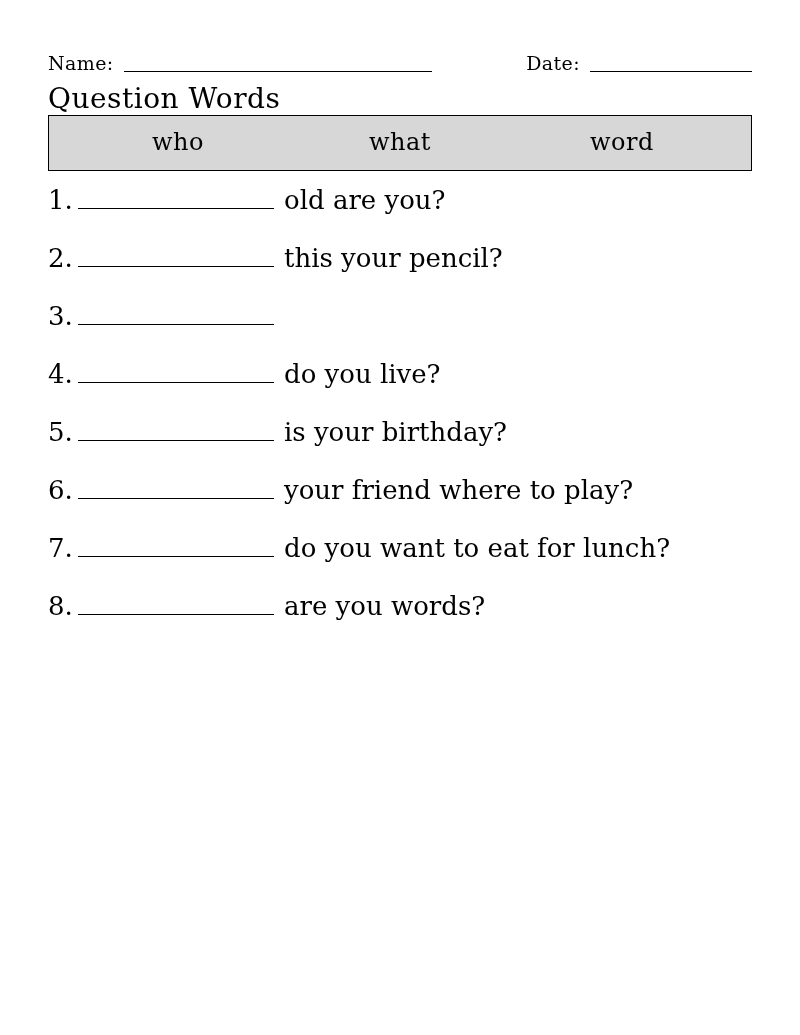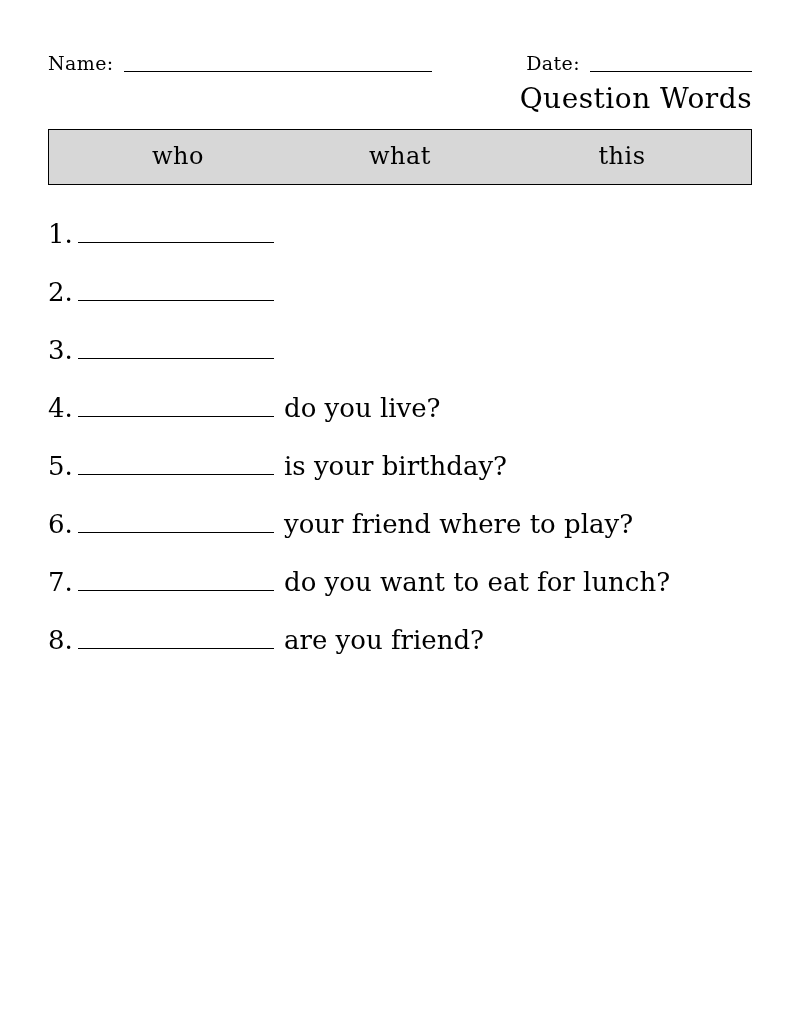--- a/index.html
+++ b/index.html
@@ -45,43 +45,43 @@
     height: 0;
     margin-left: 10px;
     margin-bottom: 4px;
   }
   .name-rule { width: 308px; }
   .date-rule { width: 162px; }
   .header-spacer { flex: 1 1 auto; }
 
   
   .title {
-    text-align: right;
+    text-align: left;
     font-size: 28px;
     letter-spacing: 0.5px;
-    margin: 6px 0 14px 0;
+    margin: 6px 0 0 0;
     font-weight: normal;
   }
 
   
   .directions {
     font-size: 17px;
     margin-bottom: 14px;
     line-height: 1.2;
   }
   .directions .dir-word {
     text-decoration: underline;
   }
 
   
   .word-bank {
     border: 1.6px solid #000;
     background: #d7d7d7;
     padding: 12px 18px 14px 18px;
-    margin-bottom: 34px;
+    margin-bottom: 14px;
   }
   .wb-row {
     display: flex;
     justify-content: space-around;
     align-items: center;
     font-size: 24px;
     letter-spacing: 0.5px;
   }
   .wb-row + .wb-row {
     margin-top: 14px;
@@ -134,34 +134,36 @@
     </div>
   </div>
 
   <h1 class="title">Question Words</h1>
 
 
   <div class="word-bank">
     <div class="wb-row">
       <span class="wb-word">who</span>
       <span class="wb-word">what</span>
-      <span class="wb-word">this</span>
+      <span class="wb-word">word</span>
     </div>
   </div>
 
   <div class="questions">
 
     <div class="q-item">
       <span class="q-num">1.</span>
       <span class="q-blank"></span>
+      <span class="q-text">old are you?</span>
     </div>
 
     <div class="q-item">
       <span class="q-num">2.</span>
       <span class="q-blank"></span>
+      <span class="q-text">this your pencil?</span>
     </div>
 
     <div class="q-item">
       <span class="q-num">3.</span>
       <span class="q-blank"></span>
     </div>
 
     <div class="q-item">
       <span class="q-num">4.</span>
       <span class="q-blank"></span>
@@ -182,17 +184,17 @@
 
     <div class="q-item">
       <span class="q-num">7.</span>
       <span class="q-blank"></span>
       <span class="q-text">do you want to eat for lunch?</span>
     </div>
 
     <div class="q-item">
       <span class="q-num">8.</span>
       <span class="q-blank"></span>
-      <span class="q-text">are you friend?</span>
+      <span class="q-text">are you words?</span>
     </div>
 
   </div>
 </div>
 
 </body></html>

